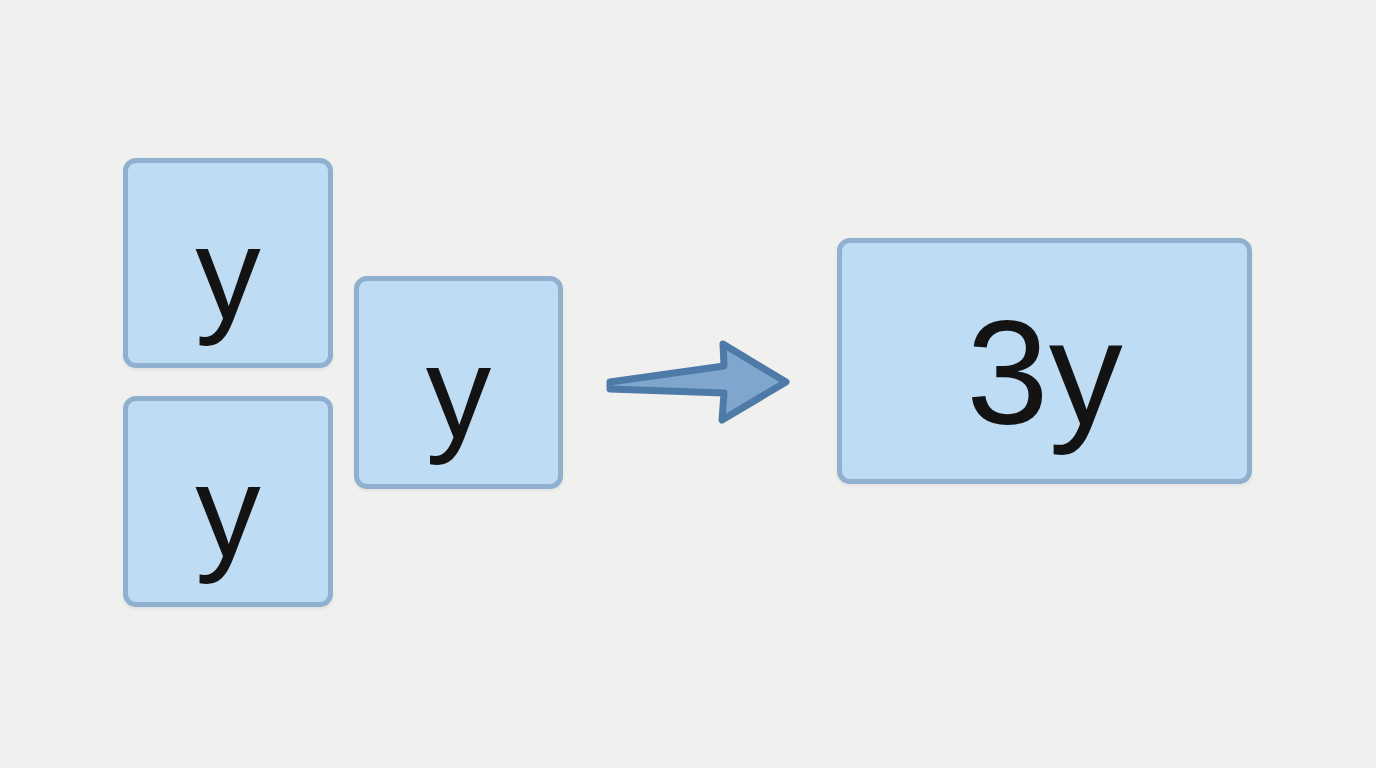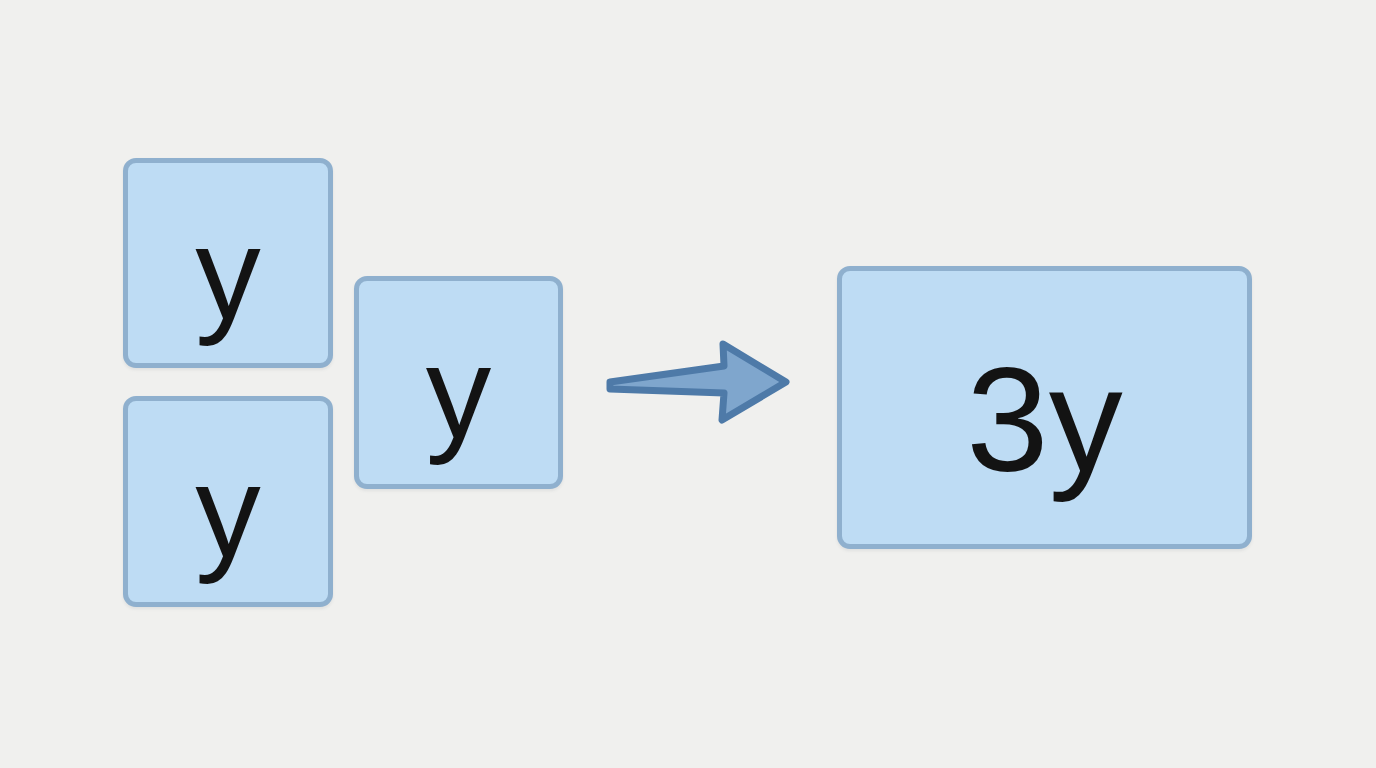--- a/index.html
+++ b/index.html
@@ -36,21 +36,21 @@
     line-height: 1;
     transform: translateY(10px);
     user-select: none;
   }
   .tile-term .label { font-size: 131px; }
   .tile-result .label { font-size: 148px; transform: translateY(12px); }
 
   #term-box-1 { left: 123px; top: 158px; width: 210px; height: 210px; }
   #term-box-2 { left: 123px; top: 396px; width: 210px; height: 211px; }
   #term-box-3 { left: 354px; top: 276px; width: 209px; height: 213px; }
-  #result-box { left: 837px; top: 266px; width: 415px; height: 283px; }
+  #result-box { left: 837px; top: 238px; width: 415px; height: 246px; }
 
   .arrow-wrap {
     position: absolute;
     left: 602px; top: 336px;
     width: 192px; height: 92px;
   }
   .arrow-wrap svg { display: block; width: 100%; height: 100%; overflow: visible; }
   .arrow-shape {
     fill: var(--arrow-fill);
     stroke: var(--arrow-border);

